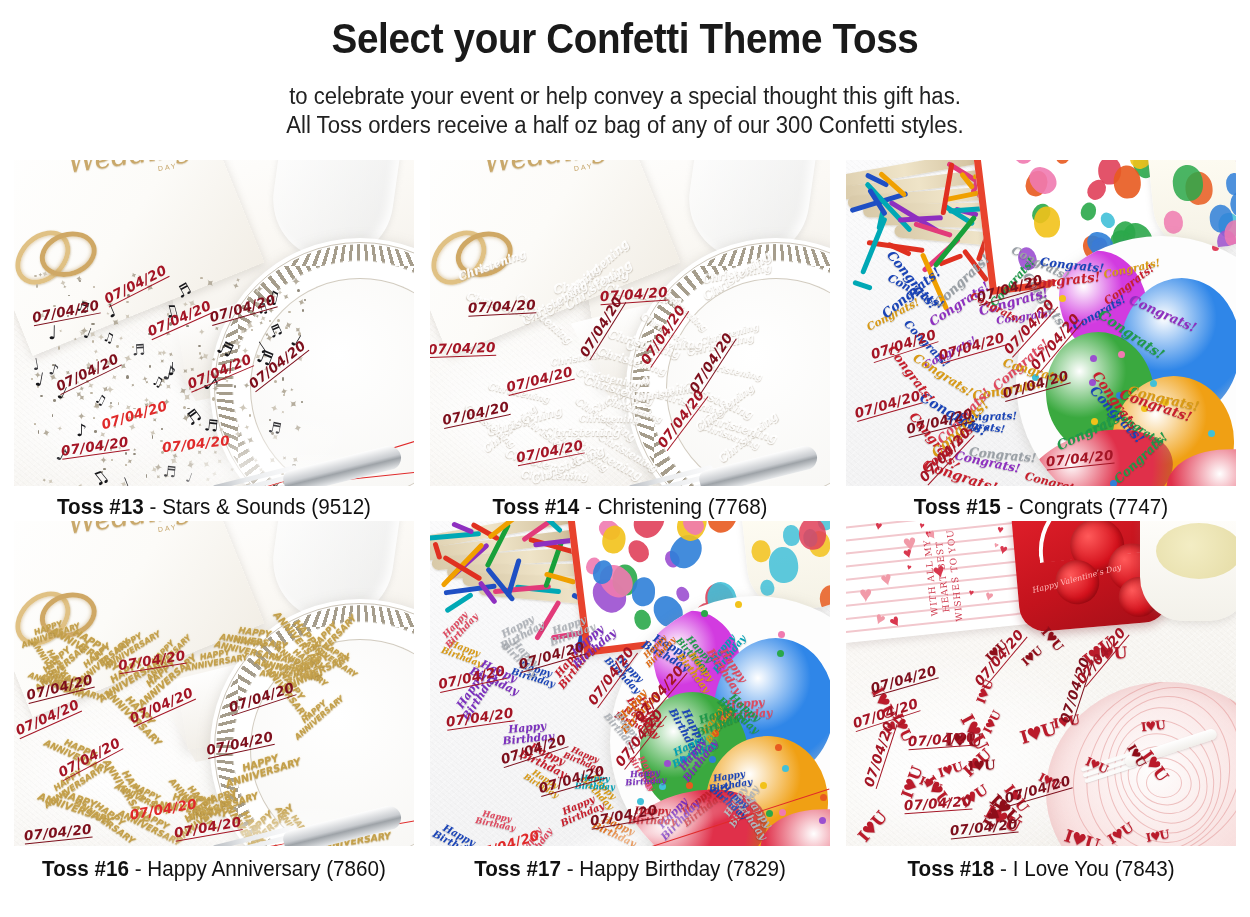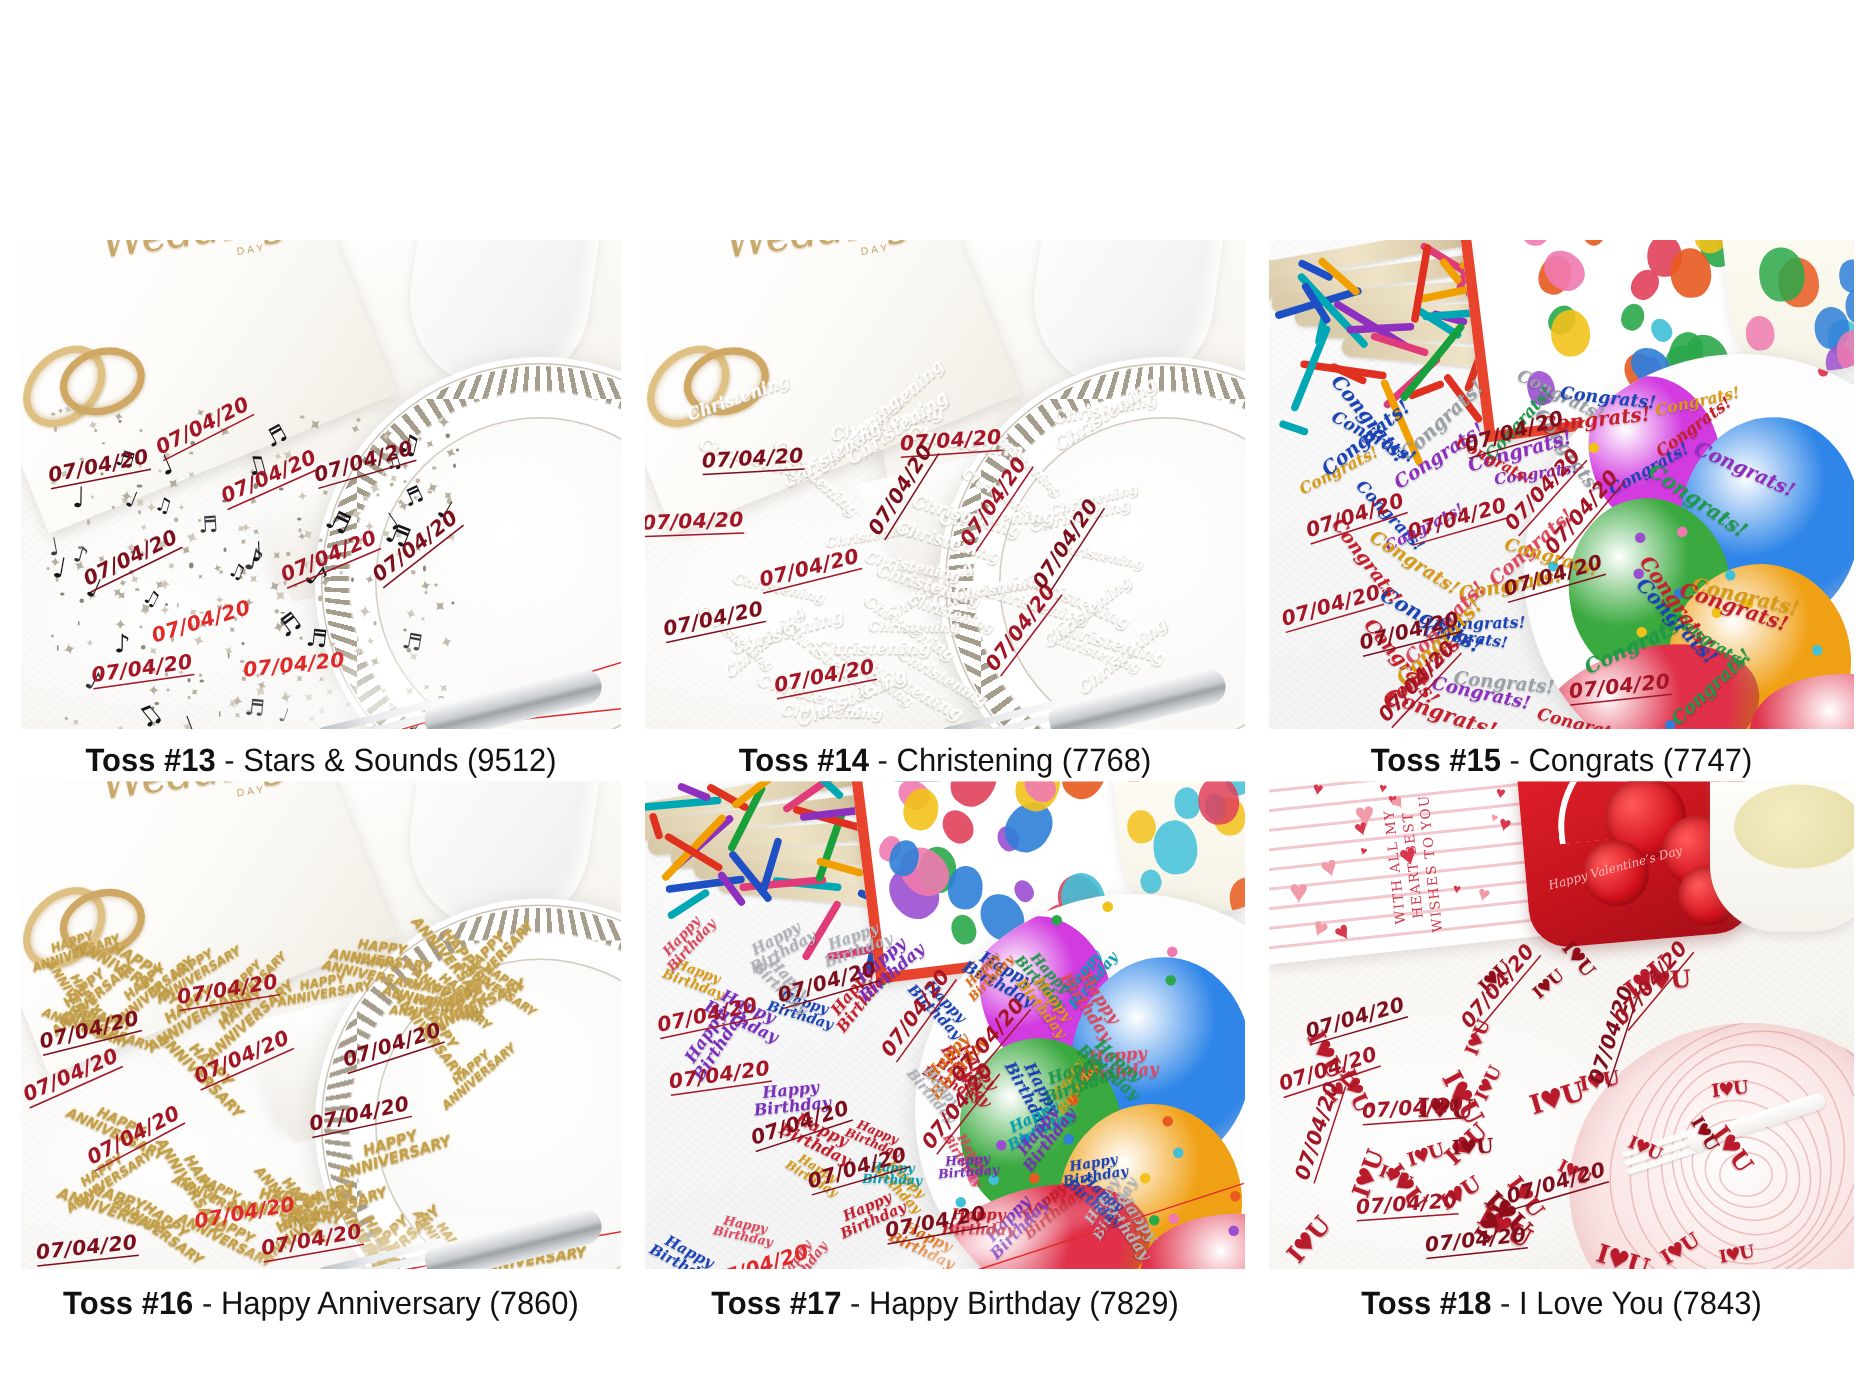--- a/index.html
+++ b/index.html
@@ -350,20 +350,25 @@
   .plasticfork .pt {
     position:absolute; left:0; width: 54px; height: 3.5px; background:#fbfbfa;
     border-radius:2px; box-shadow: 0 1px 1px rgba(170,160,160,.3);
   }
 </style>
 </head>
 <body>
 
 <div id="page">
 
+  <div class="header">
+    <div class="title">Select your Confetti Theme Toss</div>
+    <div class="subtitle first">to celebrate your event or help convey a special thought this gift has.</div>
+    <div class="subtitle">All Toss orders receive a half oz bag of any of our 300 Confetti styles.</div>
+  </div>
 
   <div class="grid">
 
     <div class="cell">
       <div class="thumb">
         <div class="scene" id="sc0">
           <div class="linen"></div>
           <div class="linen-tex"></div>
           <div class="bright"></div>
 

